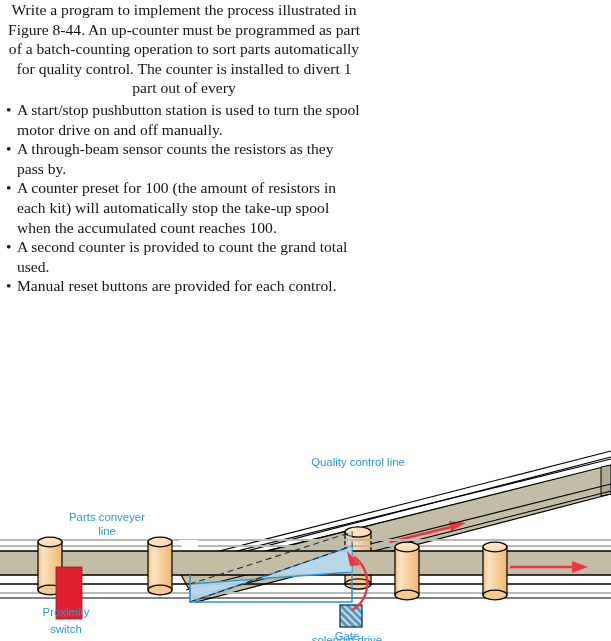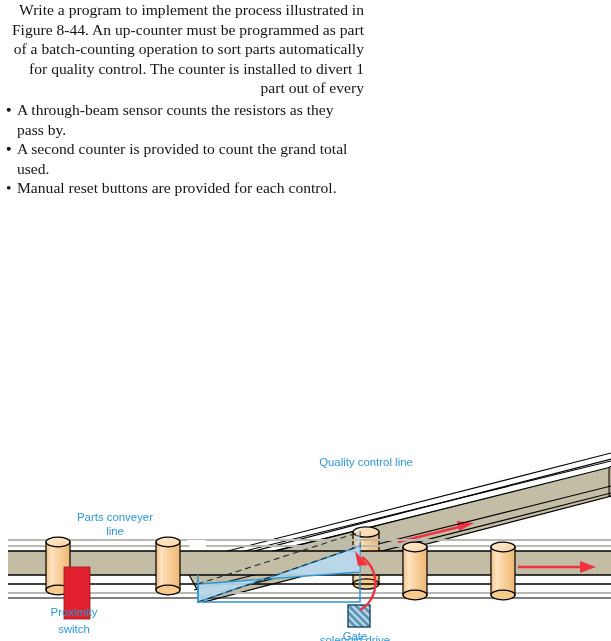--- a/index.html
+++ b/index.html
@@ -25,21 +25,21 @@
     position: absolute;
     left: 4px;
     top: 0px;
     width: 360px;
     font-size: 15.6px;
     line-height: 19.6px;
     color: #141414;
   }
   .para {
     margin: 0;
-    text-align: right;
+    text-align: center;
   }
   .para.p1 { margin-bottom: 2px; }
   .bullets {
     list-style: none;
     margin: 0;
     padding: 0;
   }
   .bullets li {
     position: relative;
     padding-left: 13px;
@@ -47,21 +47,21 @@
   }
   .bullets li .bullet-dot {
     position: absolute;
     left: 2px;
     top: 0;
   }
 
   
   #figure {
     position: absolute;
-    left: 8px;
+    left: 0;
     top: 447px;
     width: 570px;
     height: 194px;
   }
   #figure svg { display: block; }
 
   .fig-label {
     font-family: "Liberation Sans", "DejaVu Sans", sans-serif;
     font-size: 11.4px;
     font-weight: 400;
@@ -70,23 +70,23 @@
   }
 </style>
 </head>
 <body>
 
 <div id="page">
 
   <div class="prose">
     <p class="para p1">Write a program to implement the process illustrated in Figure 8-44. An up-counter must be programmed as part of a batch-counting operation to sort parts automatically for quality control. The counter is installed to divert 1 part out of every</p>
     <ul class="bullets">
-      <li><span class="bullet-dot">•</span></li>
+      <li><span class="bullet-dot">•</span><span>A start/stop pushbutton station is used to turn the spool motor drive on and off manually.</span></li>
       <li><span class="bullet-dot">•</span><span>A through-beam sensor counts the resistors as they pass by.</span></li>
-      <li><span class="bullet-dot">•</span></li>
+      <li><span class="bullet-dot">•</span><span>A counter preset for 100 (the amount of resistors in each kit) will automatically stop the take-up spool when the accumulated count reaches 100.</span></li>
       <li><span class="bullet-dot">•</span><span>A second counter is provided to count the grand total used.</span></li>
       <li><span class="bullet-dot">•</span><span>Manual reset buttons are provided for each control.</span></li>
     </ul>
   </div>
 
   <div id="figure">
     <svg width="611" height="194" viewBox="0 0 611 194" xmlns="http://www.w3.org/2000/svg">
       <defs>
         <linearGradient id="rollerGrad" x1="0" y1="0" x2="1" y2="0">
           <stop offset="0%" stop-color="#f3bf84"></stop>

